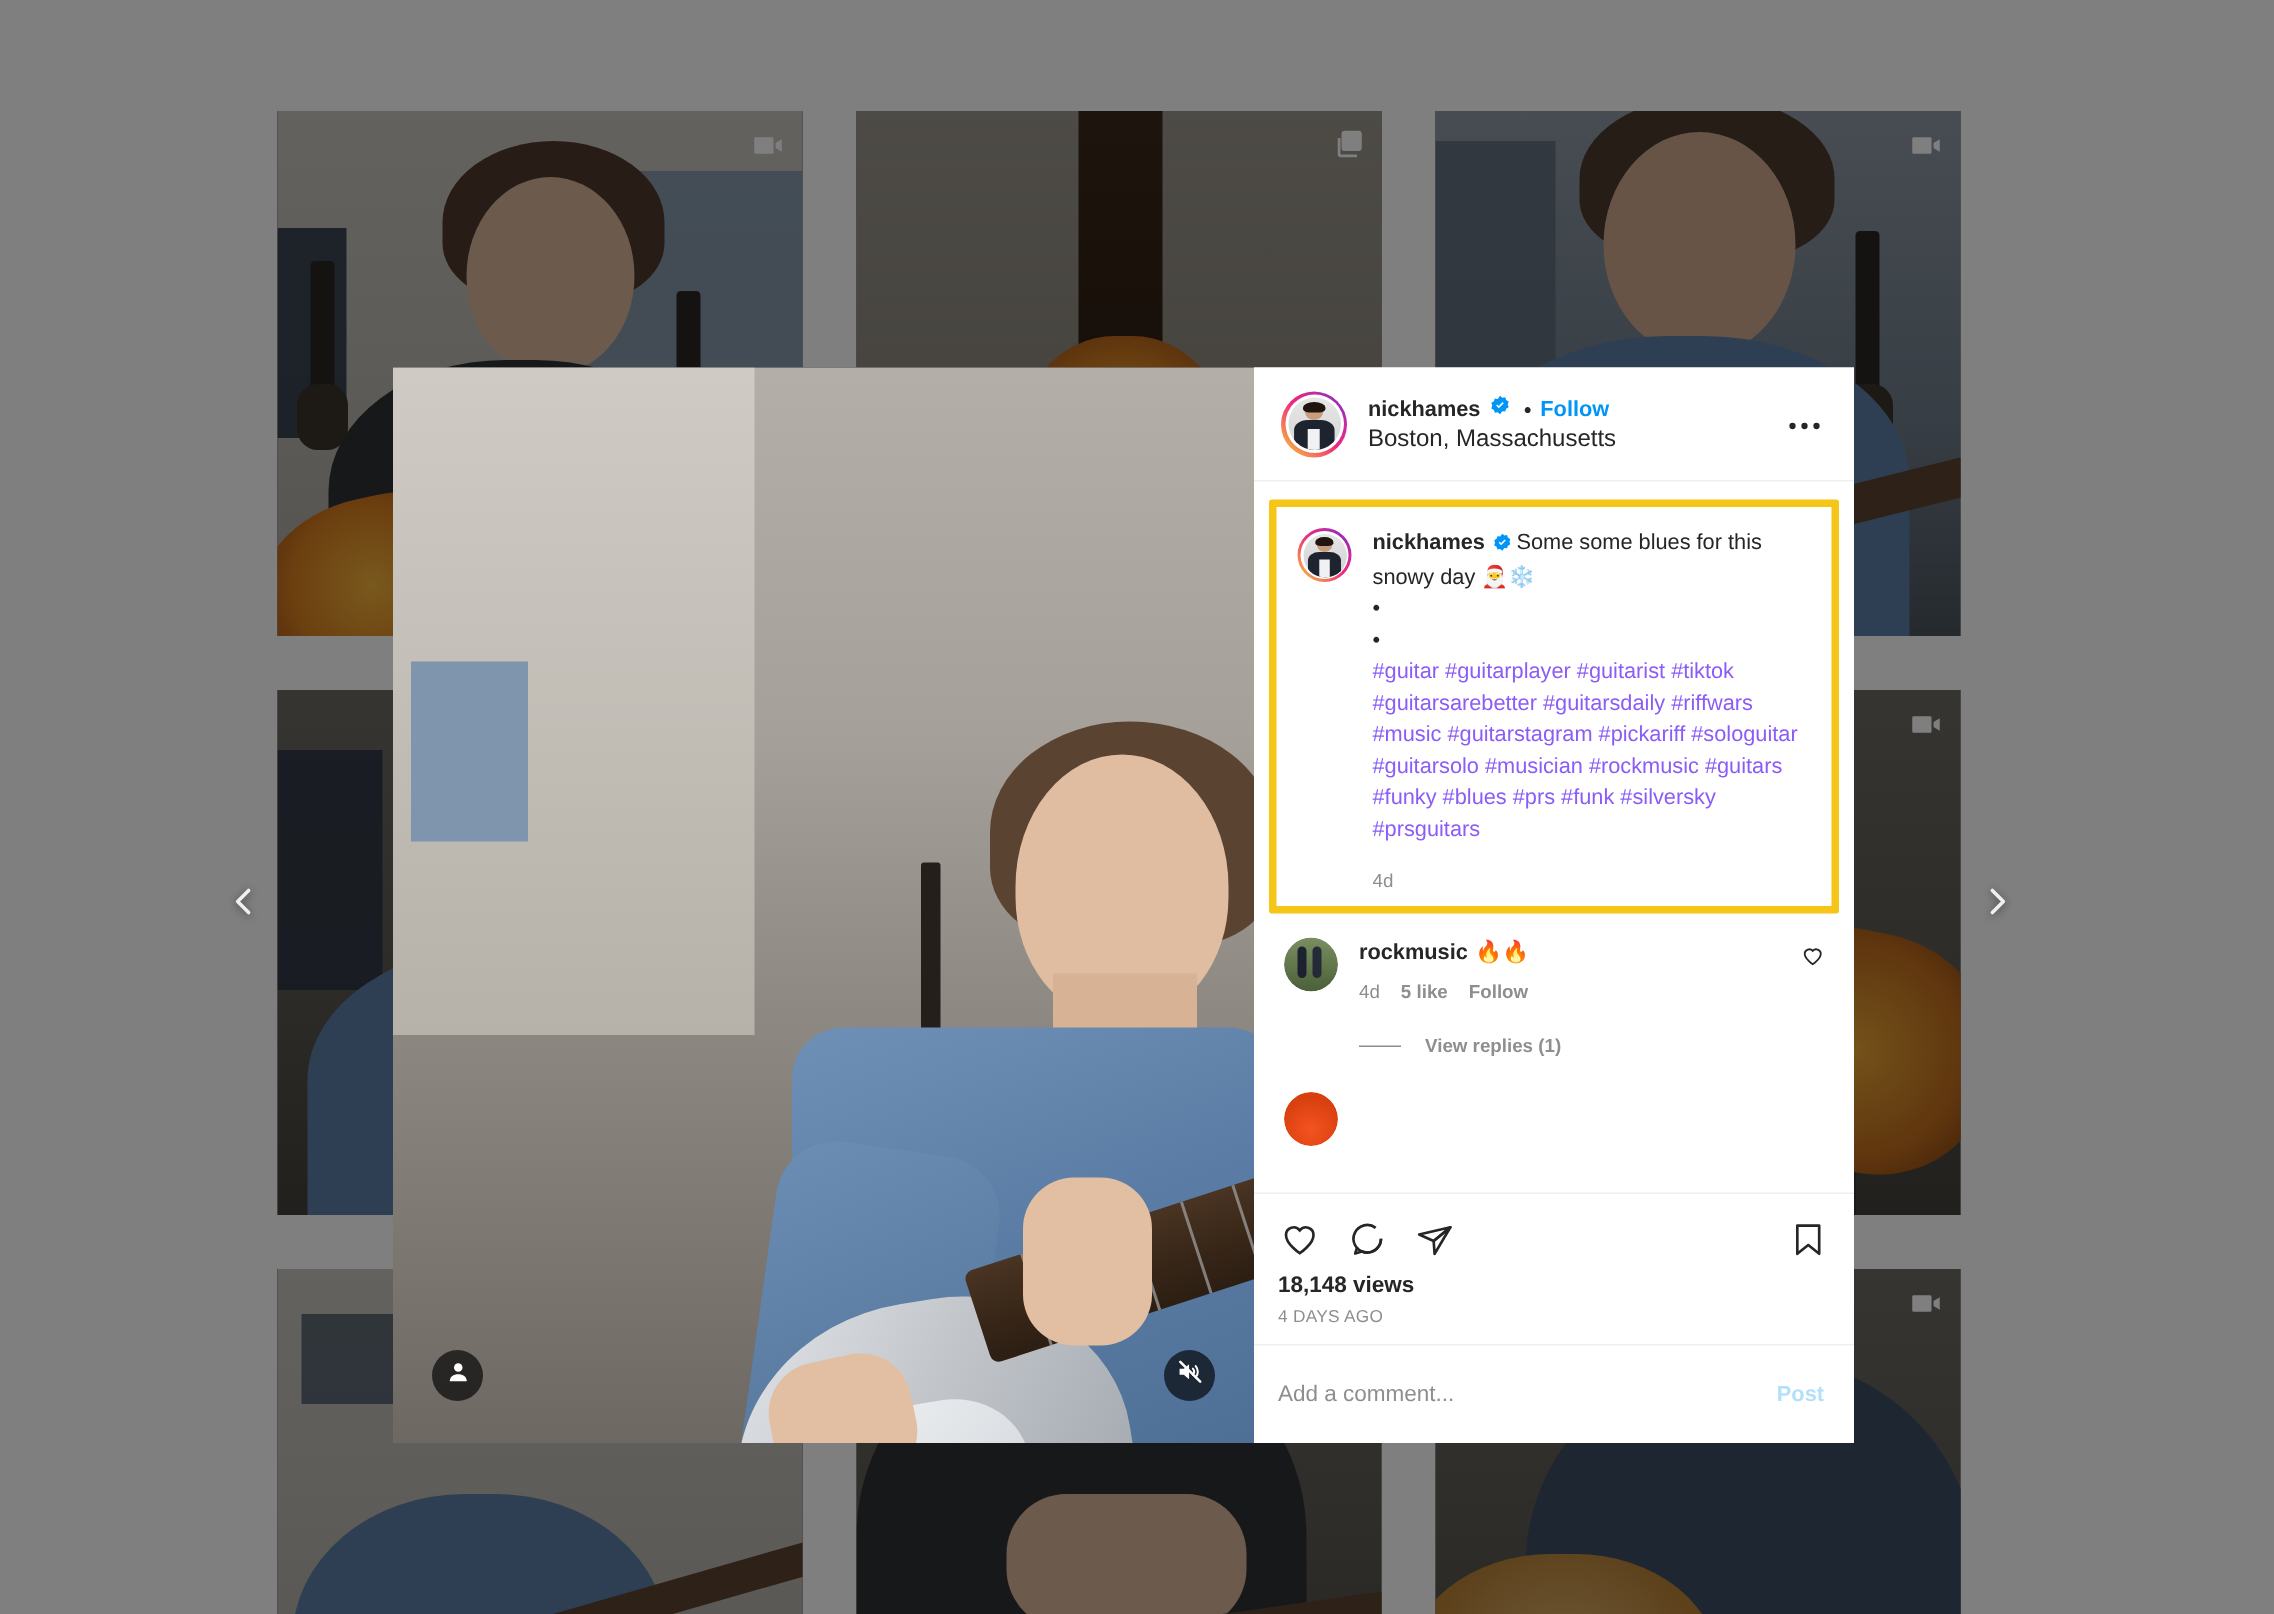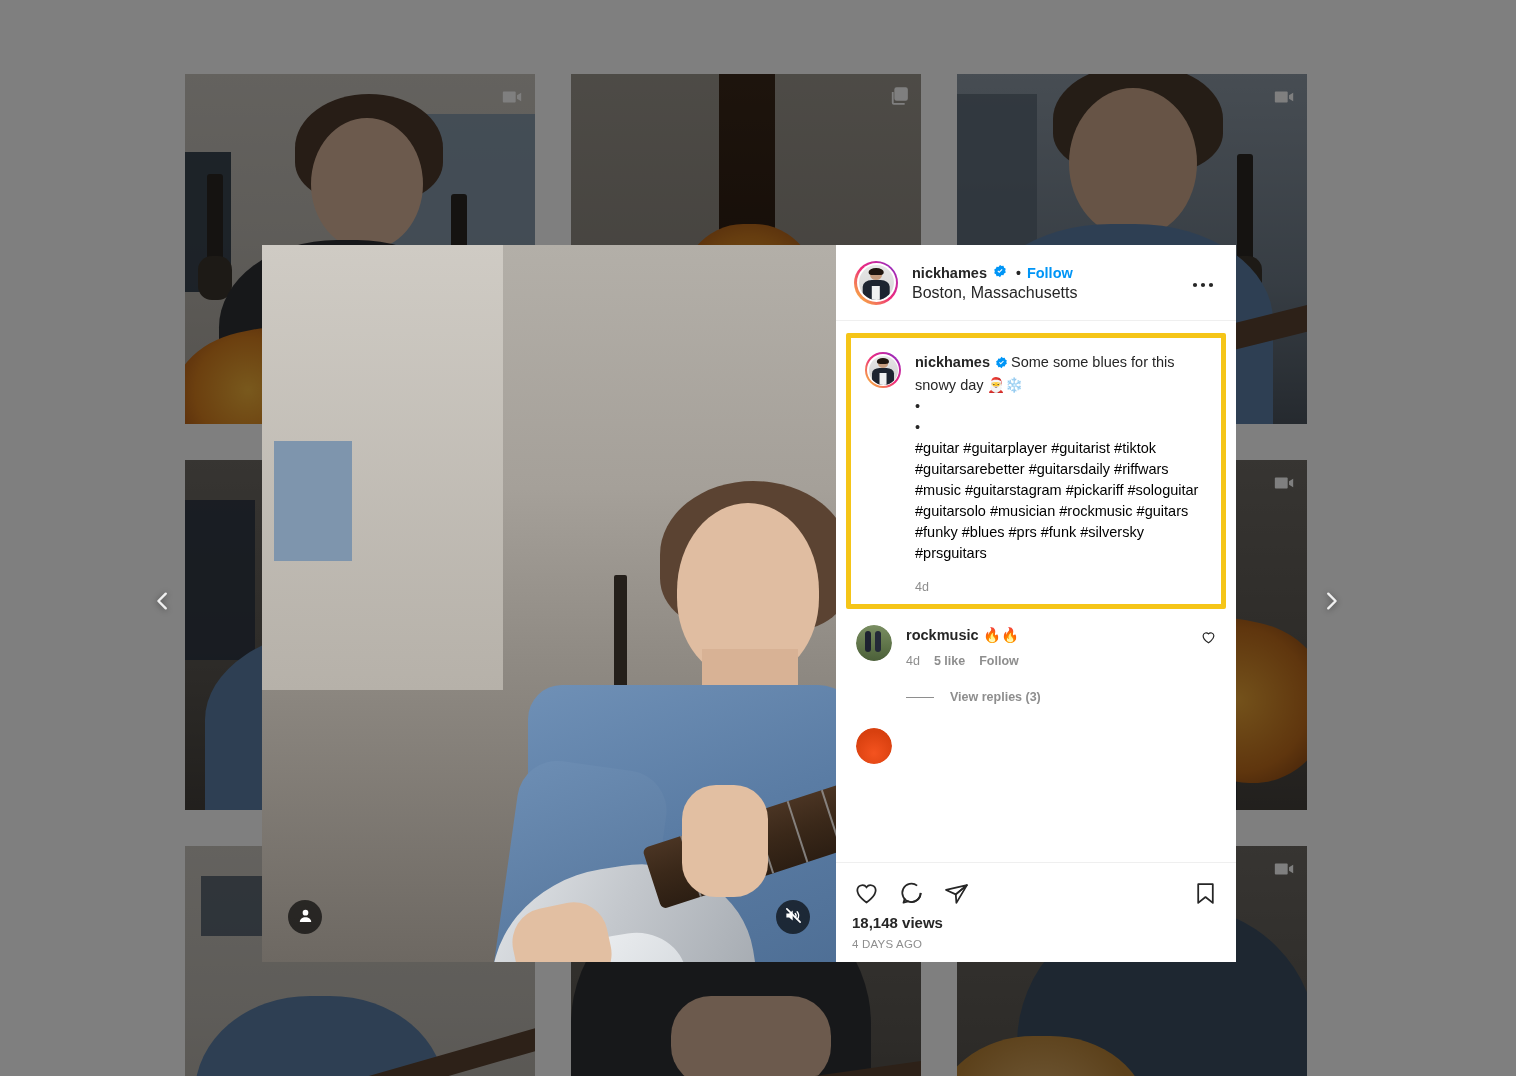--- a/index.html
+++ b/index.html
@@ -166,21 +166,21 @@
               background: linear-gradient(180deg,#e6e6e6,#cfcfcf); }
   .c-av-img.grass { background: linear-gradient(180deg,#7a8e62 0%, #5e7348 60%, #4b5f39 100%); }
   .c-av-img.grass::before { content:""; position:absolute; left:26%; top:16%; width:16%; height:58%; background:#1d2230; border-radius:3px; }
   .c-av-img.grass::after  { content:""; position:absolute; left:54%; top:16%; width:16%; height:58%; background:#242a38; border-radius:3px; }
   .c-av-img.orange { background: radial-gradient(circle at 50% 70%, #f4531f 0%, #d8400f 70%); }
 
   .comment-body { flex: 1 1 auto; min-width: 0; }
   .comment-text { font-size: 14.5px; line-height: 21px; color: #262626; word-wrap: break-word; }
   .comment-text .c-user { font-weight: 600; margin-right: 5px; }
   .verified-badge { display: inline-block; vertical-align: -2px; margin-right: 3px; }
-  .hashtags { color: #000000; }
+  .hashtags { color: #8b5cf6; }
   .caption-time { font-size: 12.5px; color: #8e8e8e; margin-top: 16px; }
 
   .comment-item { display: flex; align-items: flex-start; gap: 14px; padding: 0 20px; margin-top: 16px; }
   .comment-meta { display: flex; align-items: center; gap: 14px; margin-top: 8px; font-size: 12.5px; color: #8e8e8e; }
   .comment-meta .bold { font-weight: 600; color: #8e8e8e; }
   .meta-action { font-weight: 600; color: #8e8e8e; cursor: pointer; }
   .like-heart { margin-left: auto; padding-top: 5px; cursor: pointer; }
 
   .view-replies { display:flex; align-items:center; gap: 16px; margin: 22px 0 0 70px; cursor: pointer; }
   .vr-line { width: 28px; height: 1px; background: #8e8e8e; }
@@ -494,21 +494,21 @@
             <span>
               <svg width="15" height="15" viewBox="0 0 24 24" fill="none" stroke="#262626" stroke-width="1.9">
                 <path d="M12 20.5S3.4 14.9 3.4 9.1A4.9 4.9 0 0 1 12 6.3a4.9 4.9 0 0 1 8.6 2.8c0 5.8-8.6 11.4-8.6 11.4z"></path>
               </svg>
             </span>
           </div>
         </div>
 
         <div class="view-replies">
           <span class="vr-line"></span>
-          <span class="vr-text">View replies (3)</span>
+          <span class="vr-text">View replies (1)</span>
         </div>
 
         <div class="comment-item" style="margin-top:24px;">
           <div class="c-avatar">
             <div class="c-av-img orange"></div>
           </div>
           <div class="comment-body">
             <div class="comment-text">&nbsp;</div>
           </div>
         </div>
@@ -544,16 +544,20 @@
               <svg width="25" height="25" viewBox="0 0 24 24" fill="none" stroke="#262626" stroke-width="1.7" stroke-linejoin="round">
                 <polygon points="5 3 19 3 19 21 12 15.4 5 21"></polygon>
               </svg>
             </span>
           </div>
         </div>
         <div class="views-count">18,148 views</div>
         <div class="posted-time">4 DAYS AGO</div>
       </div>
 
+      <div class="add-comment-row">
+        <input class="comment-input" type="text" placeholder="Add a comment..." style="">
+        <span class="post-btn">Post</span>
+      </div>
 
     </div>
   </div>
 </div>
 
 </body></html>

